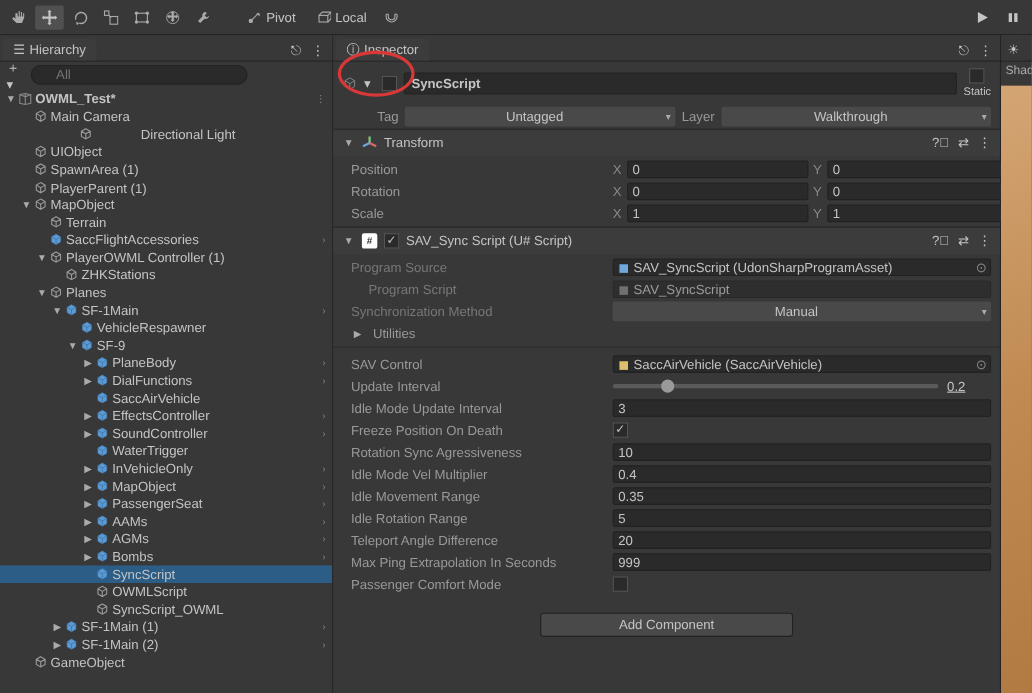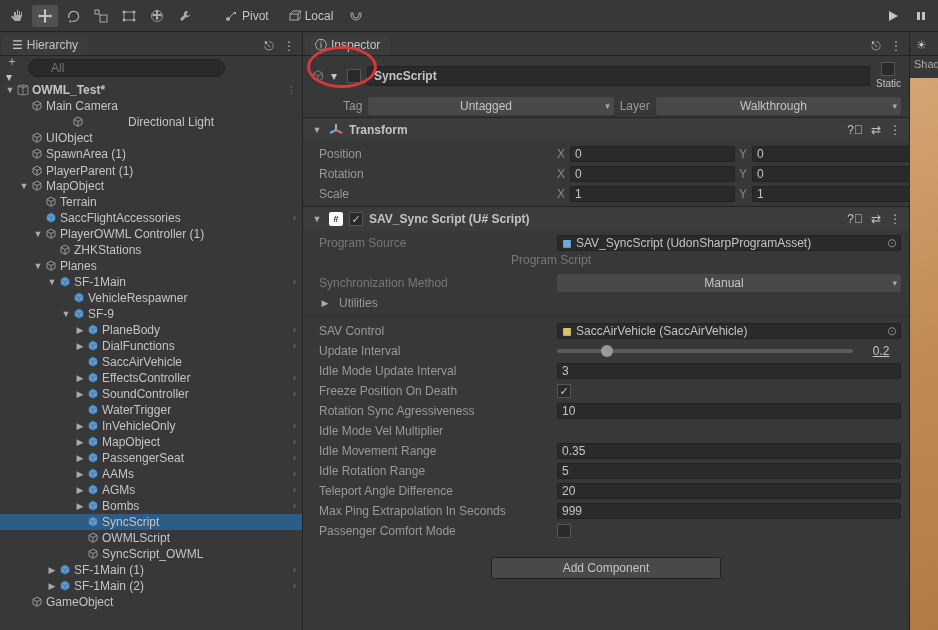--- a/index.html
+++ b/index.html
@@ -35,37 +35,37 @@
 .insp-header { padding: 6px 8px 4px 8px; }
 .insp-title-row { display: flex; align-items: center; gap: 6px; position: relative; }
 .insp-name-input { flex: 1; height: 20px; background: #2a2a2a; border: 1px solid #222; border-radius: 2px; padding: 0 6px; color: #c4c4c4; }
 .insp-static { display: flex; flex-direction: column; align-items: center; font-size: 10px; gap: 2px; }
 .insp-static input { width: 12px; height: 12px; }
 .insp-tag-row { display: flex; align-items: center; gap: 6px; padding: 4px 8px 2px 40px; }
 .dropdown { flex: 1; height: 18px; background: #494949; border-radius: 2px; padding: 0 16px 0 6px; display: flex; align-items: center; position: relative; cursor: pointer; justify-content: center; }
 .dropdown::after { content: '▾'; position: absolute; right: 4px; font-size: 9px; color: #aaa; }
 .comp { border-top: 1px solid #232323; }
 .comp-header { height: 24px; display: flex; align-items: center; gap: 6px; padding: 0 8px; background: #3c3c3c; cursor: pointer; }
-.comp-header .title { font-weight: 700; flex: 1; }
+.comp-header .title { font-weight: 400; flex: 1; }
 .comp-header-icons { display: flex; gap: 8px; color: #aaa; font-size: 12px; }
 .comp-body { padding: 2px 0; }
 .prop-row { display: flex; align-items: center; height: 20px; padding: 0 8px 0 16px; gap: 8px; }
-.prop-row.sub { padding-left: 32px; flex-direction: column; }
+.prop-row.sub { padding-left: 32px; }
 .prop-label { width: 230px; min-width: 230px; color: #999; }
 .prop-label.dark { color: #777; }
 .xyz { display: flex; flex: 1; gap: 4px; }
 .xyz-field { display: flex; align-items: center; gap: 3px; flex: 1; }
 .xyz-field .ax { color: #888; width: 10px; }
 .num-input { flex: 1; height: 16px; background: #2a2a2a; border: 1px solid #222; border-radius: 2px; padding: 0 4px; color: #c4c4c4; min-width: 0; }
 .obj-field { flex: 1; height: 16px; background: #2a2a2a; border: 1px solid #222; border-radius: 2px; padding: 0 4px; display: flex; align-items: center; gap: 4px; position: relative; }
 .obj-field .picker { position: absolute; right: 3px; color: #888; }
 .slider-row { display: flex; flex: 1; align-items: center; gap: 8px; }
 .slider { flex: 1; height: 4px; background: #5a5a5a; border-radius: 2px; position: relative; }
 .slider-thumb { position: absolute; top: -4px; width: 12px; height: 12px; background: #999; border-radius: 50%; }
-.slider-val { width: 40px; text-align: center; text-decoration: underline; }
+.slider-val { width: 40px; text-align: left; text-decoration: underline; }
 .add-comp { display: block; margin: 14px auto; height: 22px; width: 230px; background: #494949; border: 1px solid #222; border-radius: 3px; text-align: center; line-height: 20px; cursor: pointer; }
 .red-circle { position: absolute; border: 3px solid #d93838; border-radius: 50%; pointer-events: none; }
 svg { display: block; }
 input[type=checkbox] { appearance: none; width: 14px; height: 14px; background: #2a2a2a; border: 1px solid #555; cursor: pointer; }
 input[type=checkbox]:checked::after { content: '✓'; display: block; font-size: 11px; line-height: 12px; text-align: center; color: #c4c4c4; }
 </style>
 </head>
 <body>
 
 <div class="toolbar">
@@ -684,20 +684,21 @@
           <input type="checkbox" checked="" style="">
           </div>
 
         <div class="prop-row">
             <span class="prop-label">Rotation Sync Agressiveness</span>
           <input class="num-input" value="10" style="">
           </div>
 
         <div class="prop-row">
             <span class="prop-label">Idle Mode Vel Multiplier</span>
+          <input class="num-input" value="0.4" style="">
           </div>
 
         <div class="prop-row">
             <span class="prop-label">Idle Movement Range</span>
           <input class="num-input" value="0.35" style="">
           </div>
 
         <div class="prop-row">
             <span class="prop-label">Idle Rotation Range</span>
           <input class="num-input" value="5" style="">

